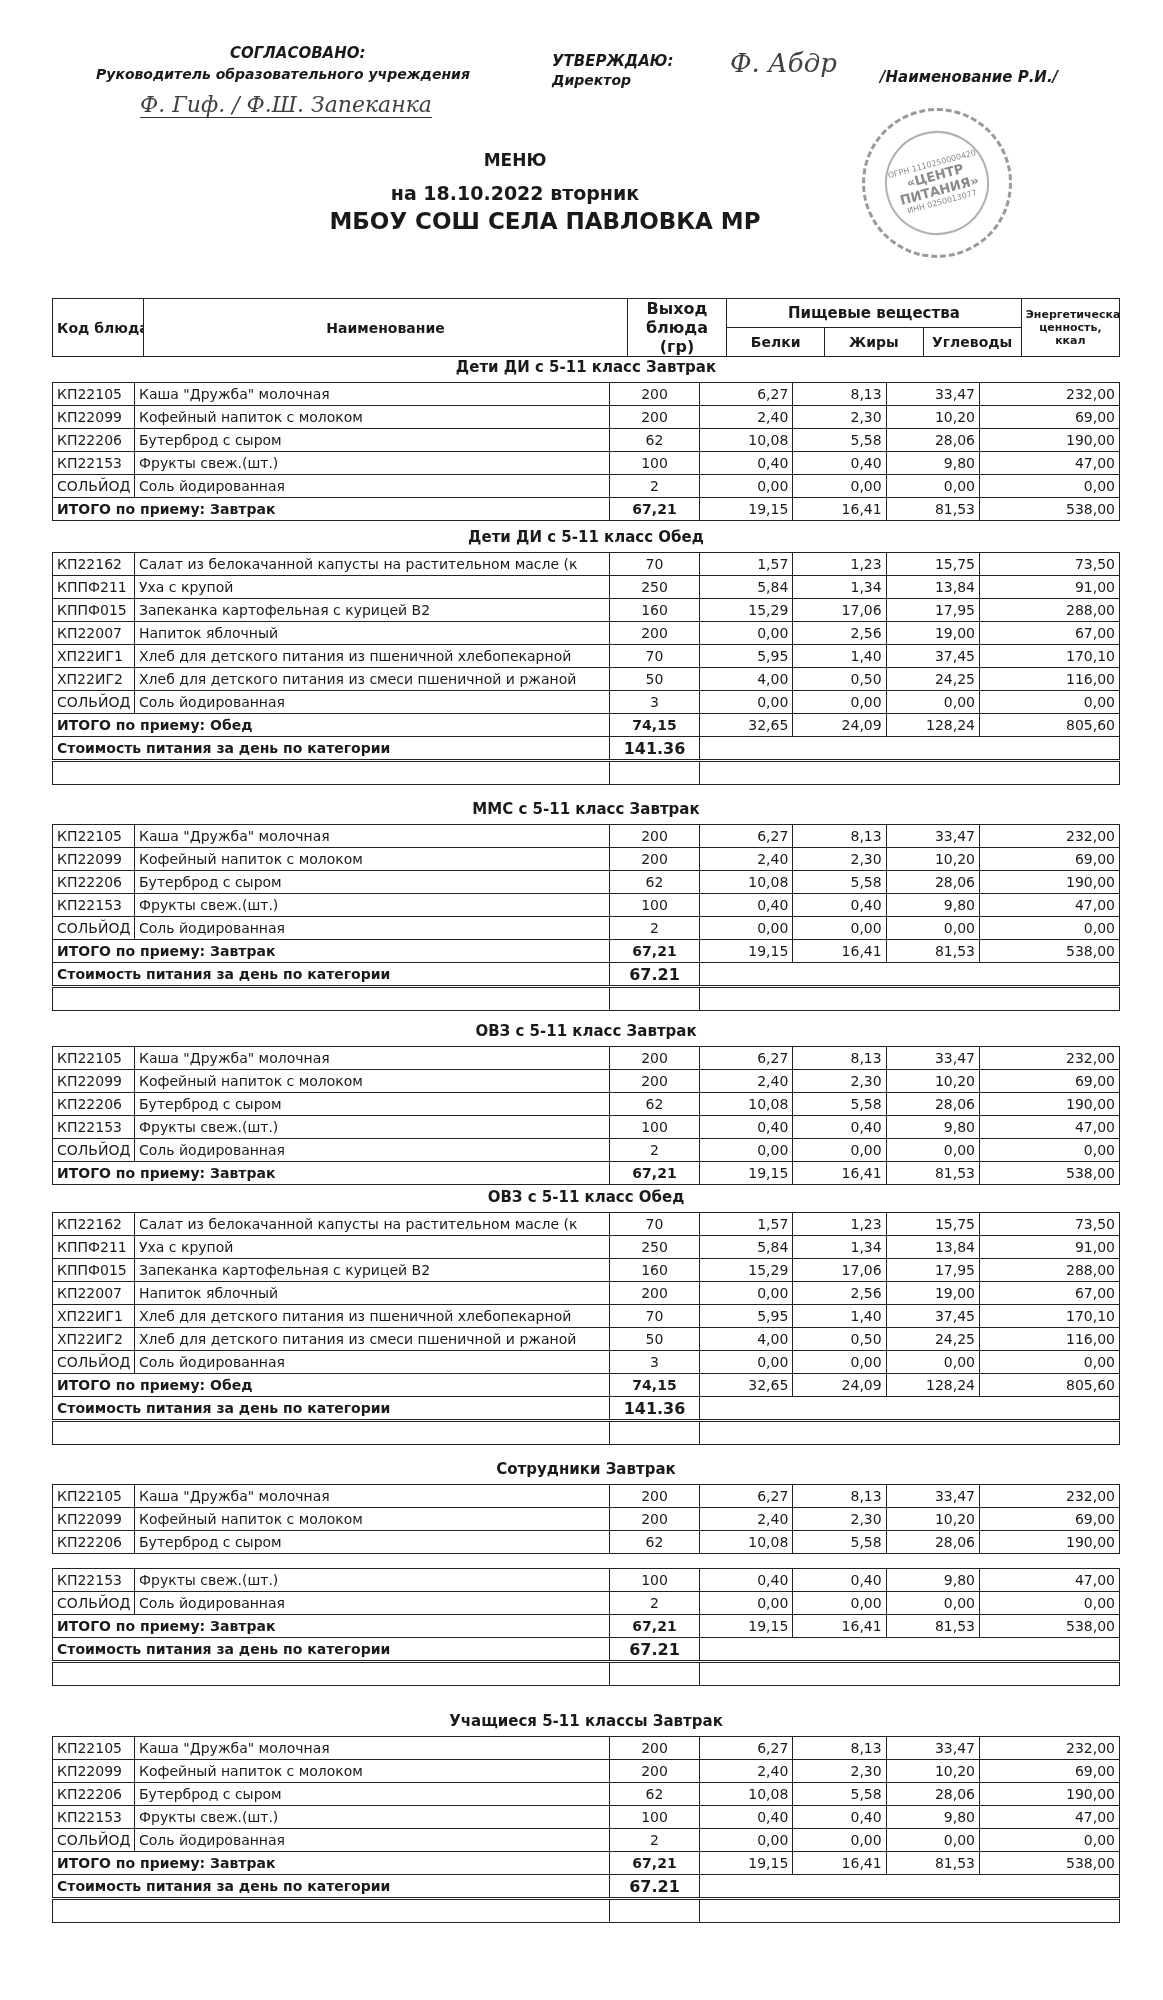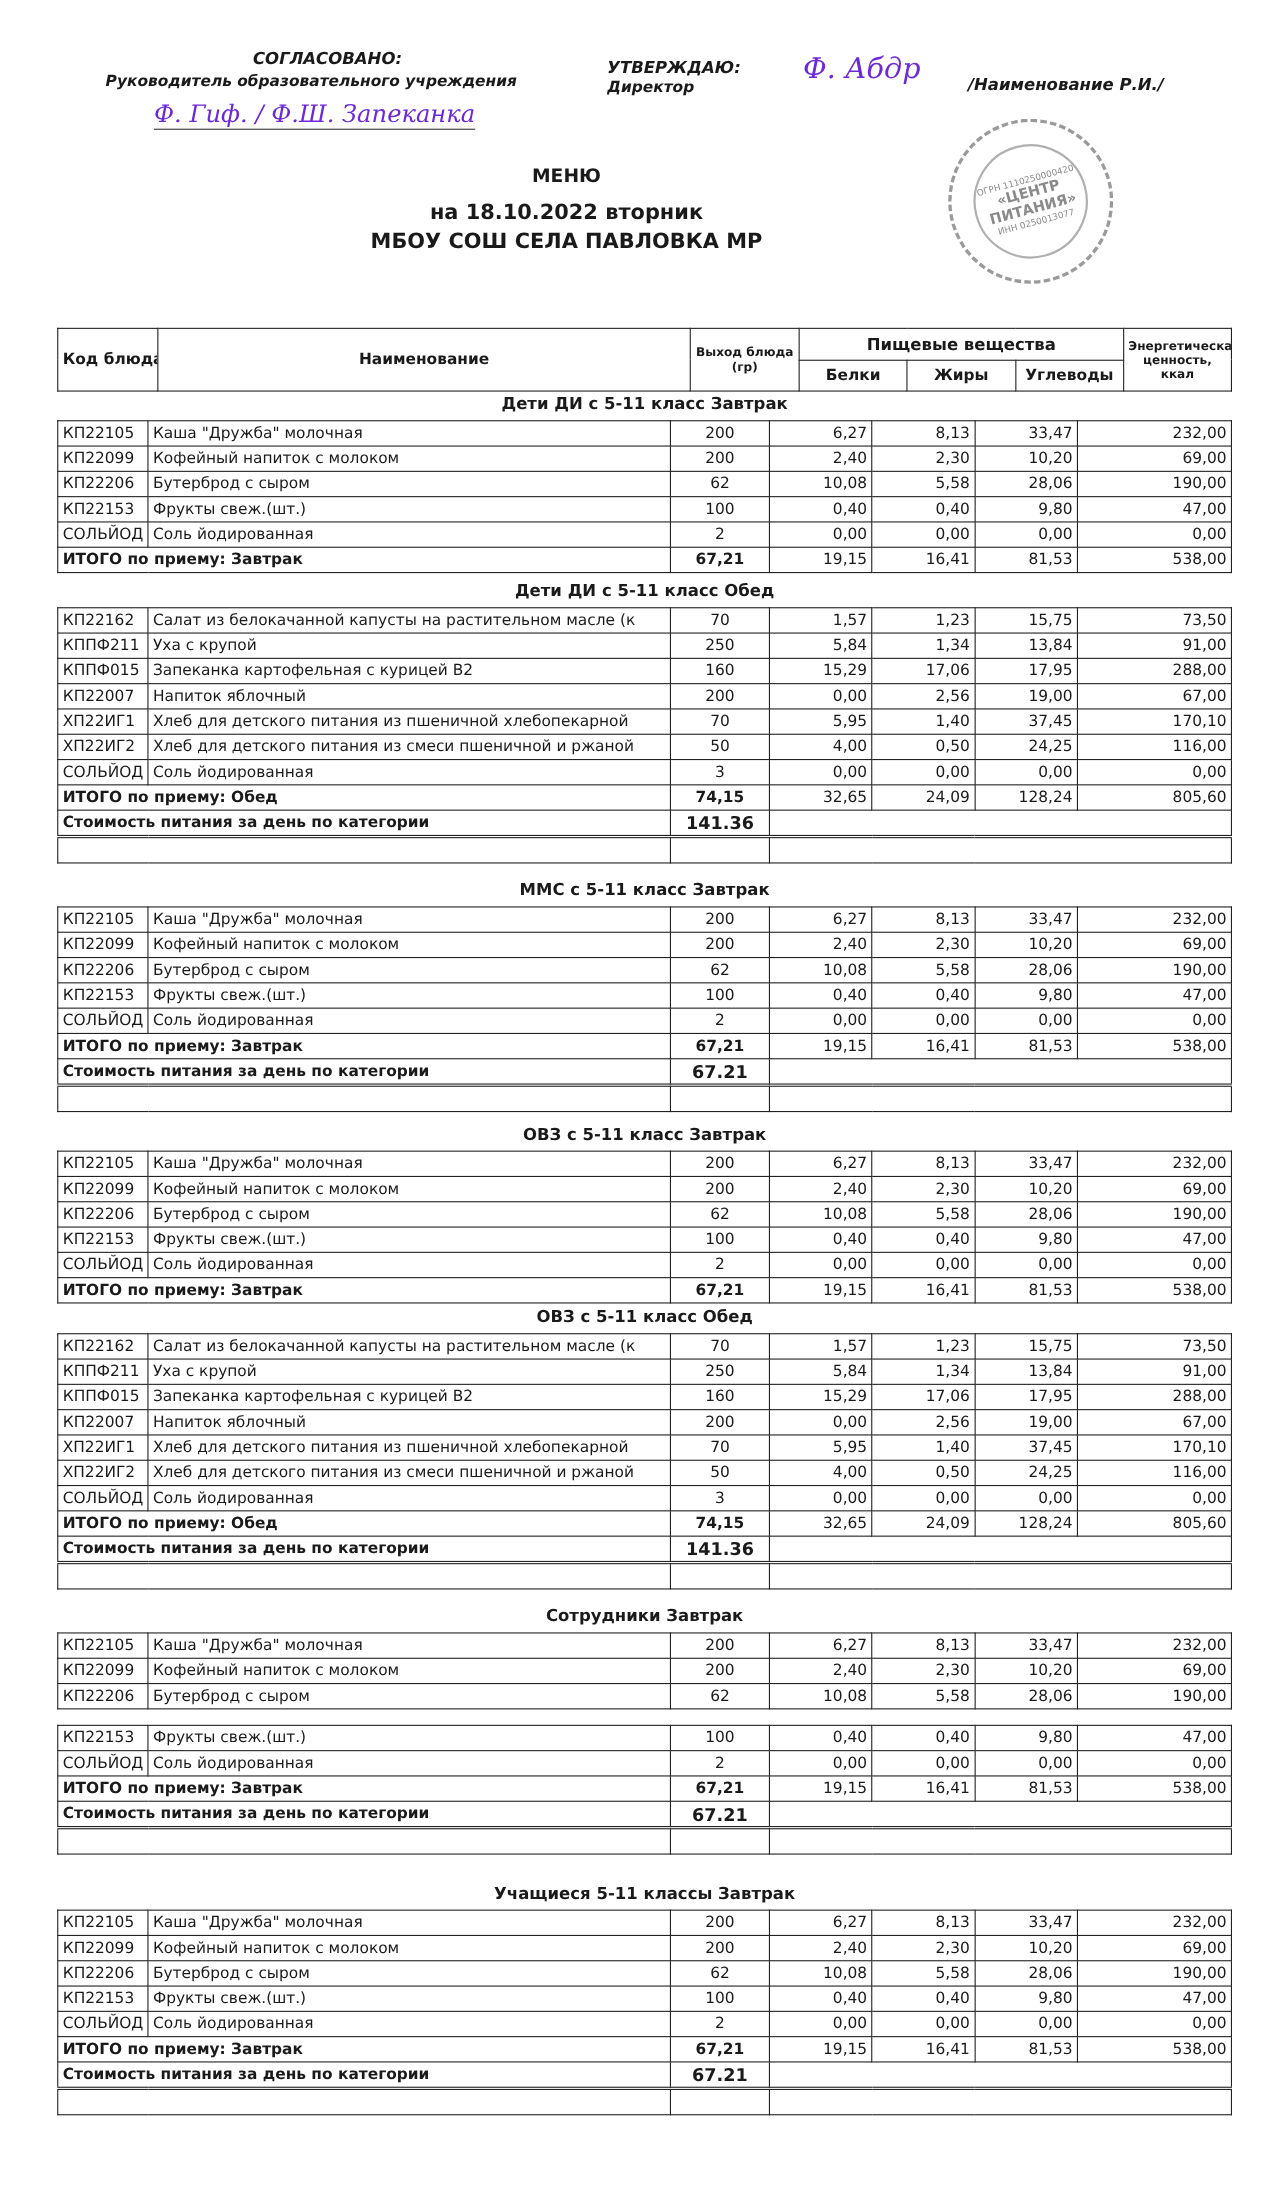--- a/index.html
+++ b/index.html
@@ -1,19 +1,19 @@
 <!DOCTYPE html>
 <html><head>
 <meta charset="utf-8">
 <style>
   html, body { margin:0; padding:0; background:#fff; }
   body { width:1163px; height:2000px; position:relative; overflow:hidden; font-family:"DejaVu Sans", sans-serif; color:#1a1a1a; }
   .abs { position:absolute;font-style:italic; }
   .hdr-b { font-weight:bold; font-size:15px; }
-  .sig { font-family:"DejaVu Serif", serif; font-style:italic; color:#6d28d9; }
+  .sig { font-family:"DejaVu Serif", serif; font-style:italic; color:#404040; }
   .title { position:absolute; left:0; width:1030px; text-align:center; font-weight:bold; }
   .stamp { position:absolute; left:862px; top:108px; width:150px; height:150px; border-radius:50%; border:3px dashed #9a9a9a; box-sizing:border-box; display:flex; align-items:center; justify-content:center; text-align:center; color:#8a8a8a; }
   .stamp-inner { width:100px; height:100px; border-radius:50%; border:2px solid #b0b0b0; display:flex; flex-direction:column; align-items:center; justify-content:center; font-size:13px; font-weight:bold; transform:rotate(-15deg); }
   .stamp-sub { font-size:8px; font-weight:normal; }
   table { border-collapse:collapse; position:absolute; left:52px; width:1068px; table-layout:fixed; }
   td, th { border:1.3px solid #222; padding:0 4px; font-size:14px; height:22px; white-space:nowrap; overflow:hidden; }
   th { font-weight:bold; text-align:center; }
   .code { width:82px; }
   .name { width:475px; }
   .yield { width:90px; text-align:center; }
@@ -36,28 +36,28 @@
 <div class="stamp">
   <div class="stamp-inner">
     <span class="stamp-sub">ОГРН 1110250000420</span>
     <span style="white-space:normal;width:80px;">«ЦЕНТР ПИТАНИЯ»</span>
     <span class="stamp-sub">ИНН 0250013077</span>
   </div>
 </div>
 
 <div class="title" style="top:150px;font-size:17px;">МЕНЮ</div>
 <div class="title" style="top:182px;font-size:19px;">на 18.10.2022  вторник</div>
-<div class="title" style="top:208px;font-size:19px;">МБОУ СОШ СЕЛА ПАВЛОВКА МР</div>
+<div class="title" style="top:208px;font-size:23px;padding-left:30px;">МБОУ СОШ СЕЛА ПАВЛОВКА МР</div>
 
 <table style="top:298px;">
   <tbody>
       <tr style="height:28px;">
     <th class="code" rowspan="2" style="height:56px;">Код блюда</th>
     <th class="name" rowspan="2" style="font-size:14px;">Наименование</th>
-    <th class="yield" rowspan="2" style="font-size:11px;white-space:normal;">Выход блюда (гр)</th>
+    <th class="yield" rowspan="2" style="font-size:16px;white-space:normal;">Выход блюда (гр)</th>
     <th colspan="3" style="font-size:15px;">Пищевые вещества</th>
     <th rowspan="2" style="font-size:11px;white-space:normal;">Энергетическая ценность, ккал</th>
   </tr>
   <tr style="height:28px;">
     <th>Белки</th>
     <th>Жиры</th>
     <th>Углеводы</th>
   </tr>
 </tbody>
   </table>

